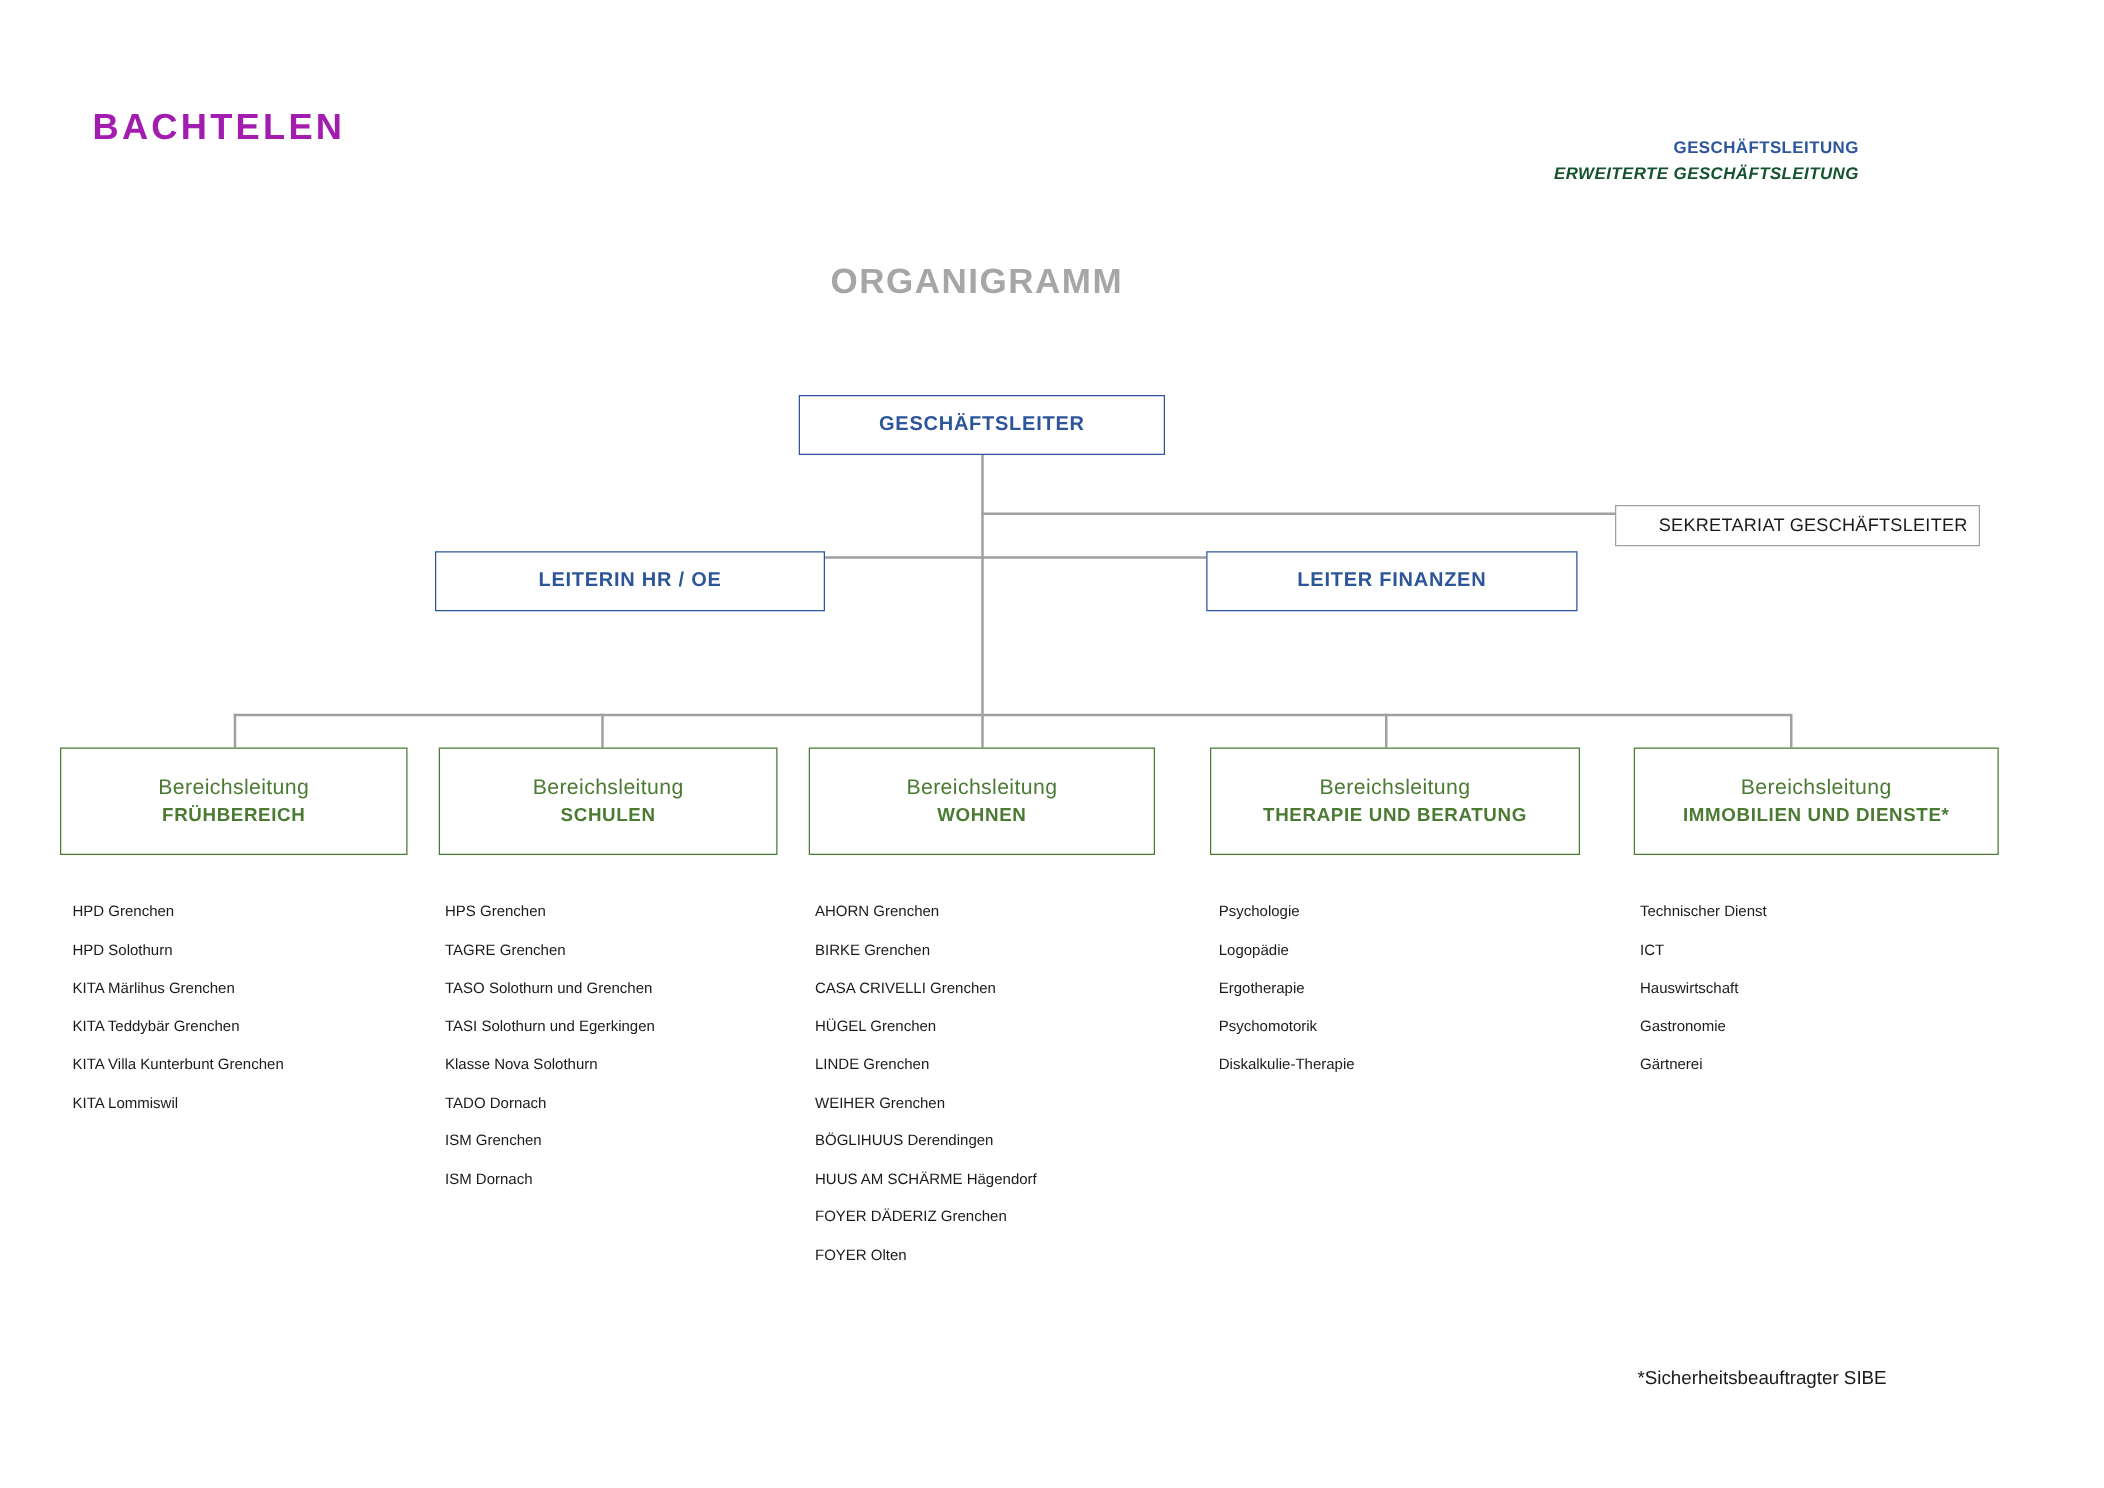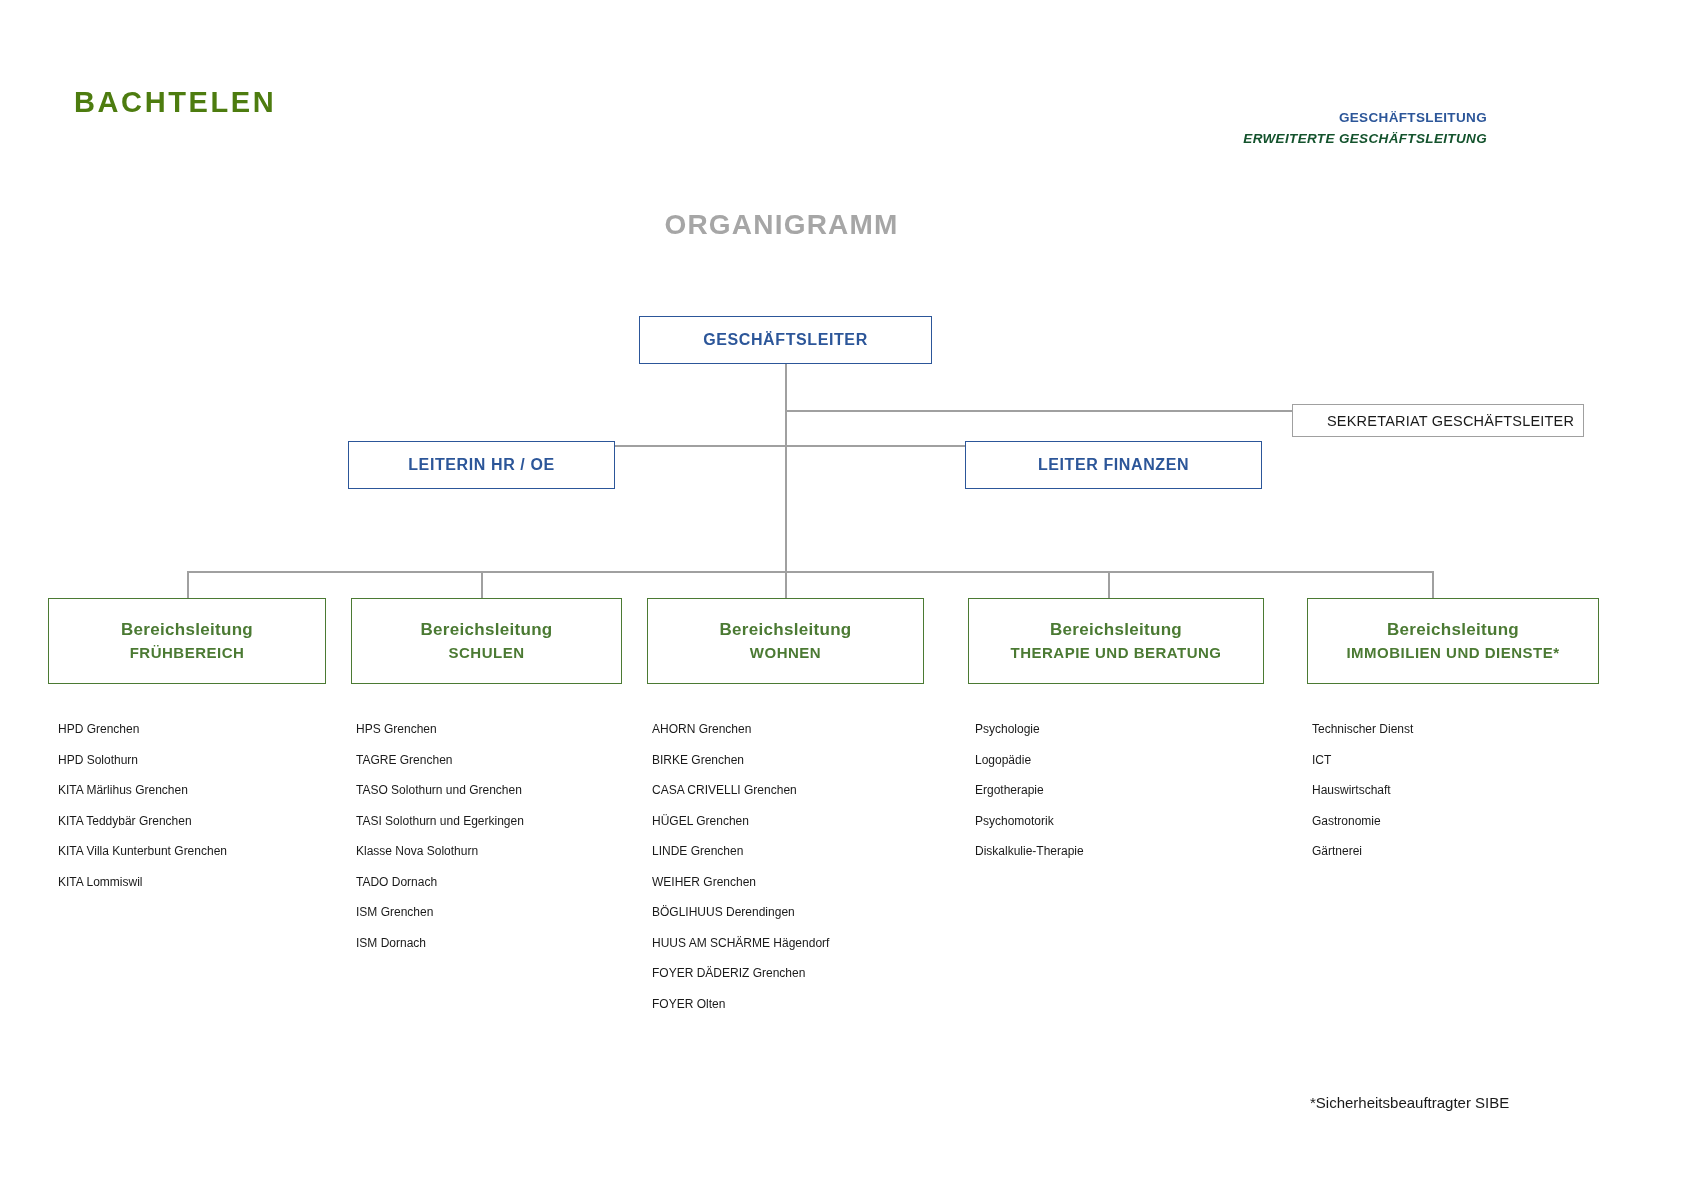--- a/index.html
+++ b/index.html
@@ -23,21 +23,21 @@
   }
 
   
   .brand {
     position: absolute;
     left: 74px;
     top: 86px;
     font-size: 29px;
     font-weight: bold;
     letter-spacing: 2.6px;
-    color: #4d7c0f;
+    color: #a21caf;
     white-space: nowrap;
   }
 
   .legend {
     position: absolute;
     right: 196px;
     top: 108px;
     text-align: right;
     line-height: 1.55;
   }
@@ -100,21 +100,21 @@
 
   .box-green {
     border: 1.6px solid #4b7a33;
     color: #4b7a33;
     flex-direction: column;
     justify-content: center;
     line-height: 1.45;
   }
   .box-green .bl-top {
     font-size: 17px;
-    font-weight: bold;
+    font-weight: normal;
     letter-spacing: 0.3px;
   }
   .box-green .bl-bottom {
     font-size: 15px;
     font-weight: bold;
     letter-spacing: 0.5px;
   }
 
   
   .unit-list {
@@ -168,21 +168,21 @@
   <div class="line v" style="left:1432px; top:571px; height:29px;"></div>
 
   <div class="box box-blue" style="left:639px; top:316px; width:293px; height:48px;">
     <span>GESCHÄFTSLEITER</span>
   </div>
 
   <div class="box box-gray" style="left:1292px; top:404px; width:292px; height:33px;">
     <span>SEKRETARIAT GESCHÄFTSLEITER</span>
   </div>
 
-  <div class="box box-blue" style="left:348px; top:441px; width:267px; height:48px;">
+  <div class="box box-blue" style="left:348px; top:441px; width:312px; height:48px;">
     <span>LEITERIN HR / OE</span>
   </div>
 
   <div class="box box-blue" style="left:965px; top:441px; width:297px; height:48px;">
     <span>LEITER FINANZEN</span>
   </div>
 
   <div class="box box-green" style="left:48px; top:598px; width:278px; height:86px;">
     <span class="bl-top">Bereichsleitung</span>
     <span class="bl-bottom">FRÜHBEREICH</span>

